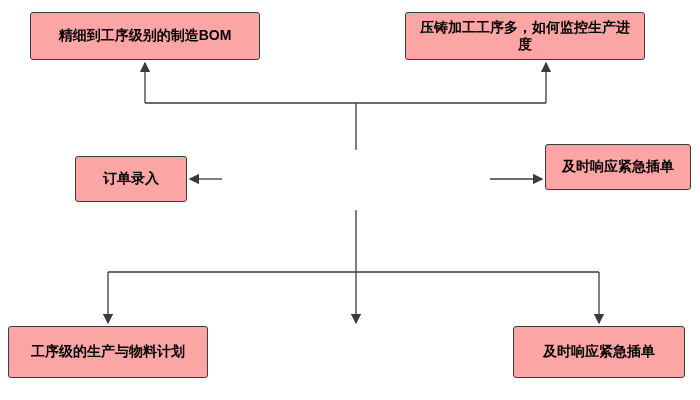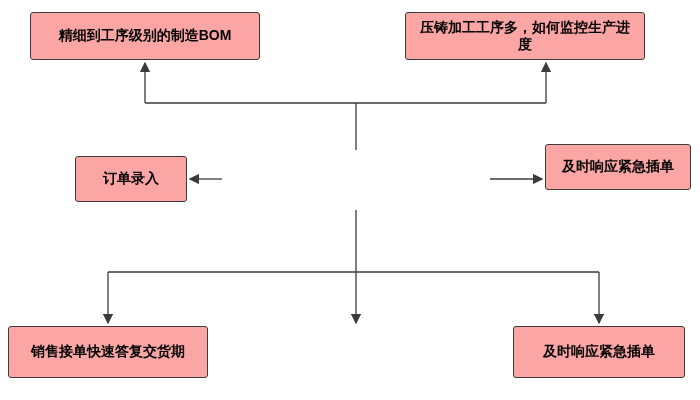--- a/index.html
+++ b/index.html
@@ -92,21 +92,21 @@
   <div class="node n-left">
     <span>订单录入</span>
   </div>
 
 
   <div class="node n-right">
     <span>及时响应紧急插单</span>
   </div>
 
   <div class="node n-bottom-left">
-    <span>销售接单快速答复交货期</span>
+    <span>工序级的生产与物料计划</span>
   </div>
 
 
   <div class="node n-bottom-right">
     <span>及时响应紧急插单</span>
   </div>
 
 </div>
 
 </body></html>

